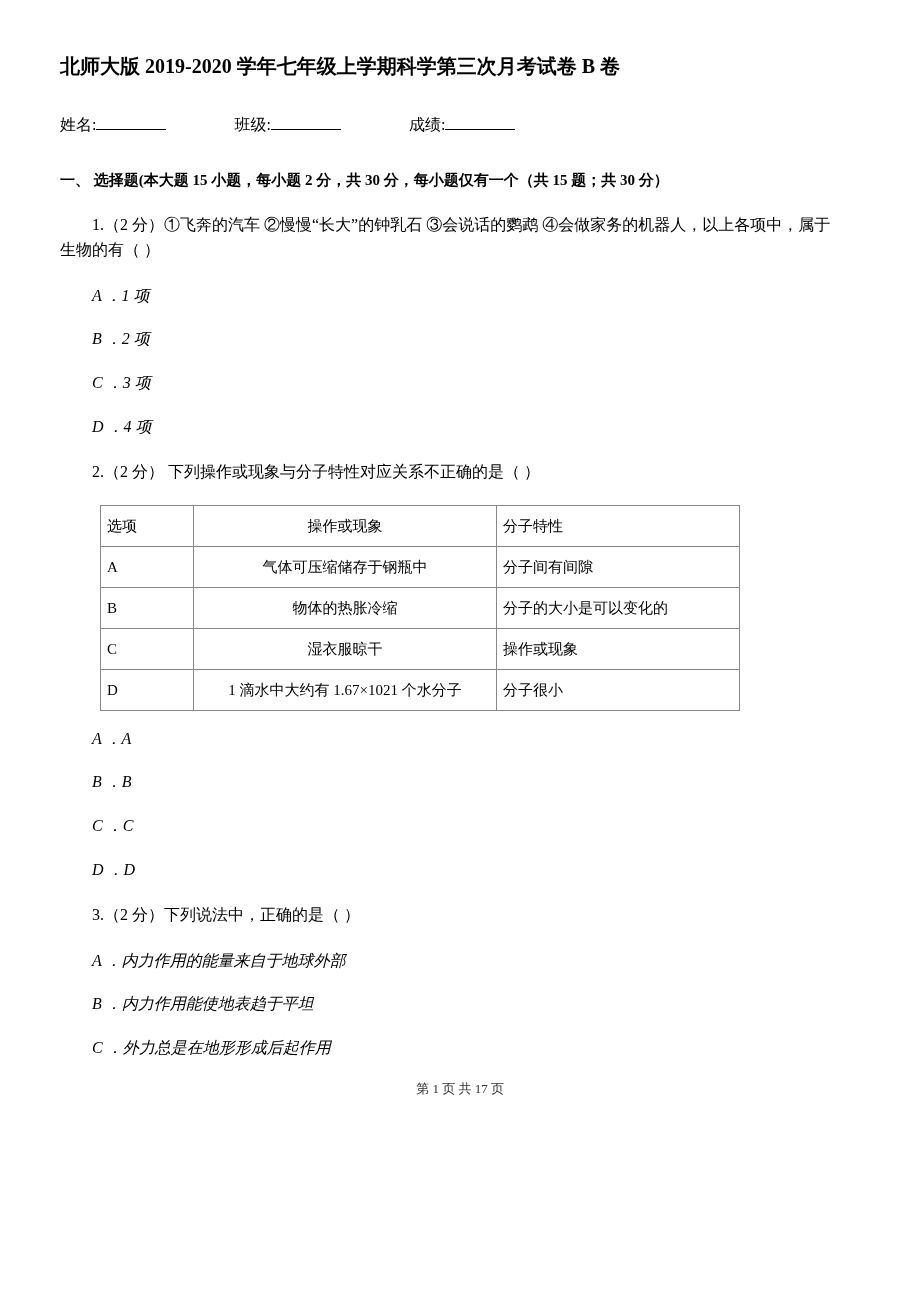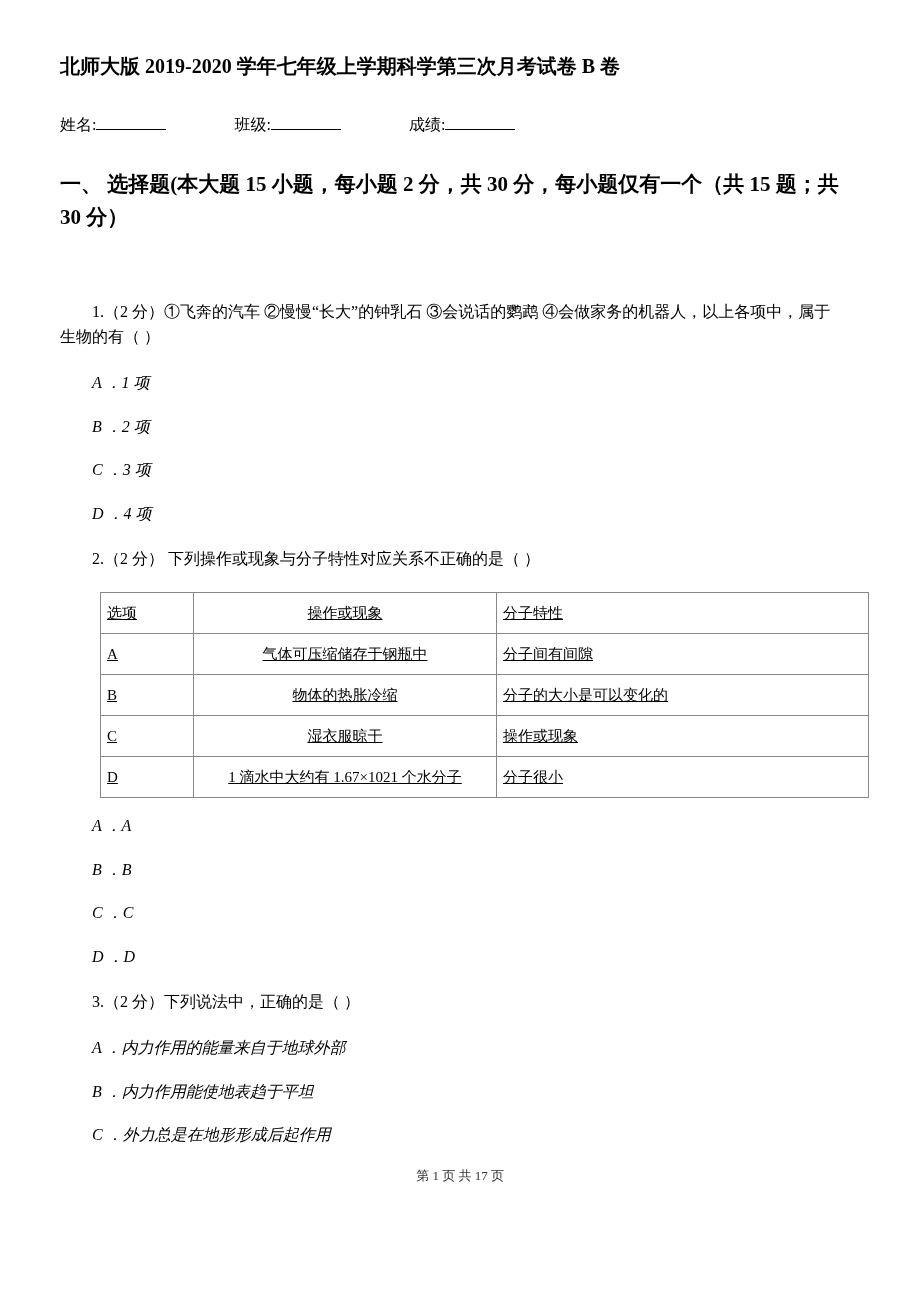--- a/index.html
+++ b/index.html
@@ -24,37 +24,36 @@
       font-size: 16px;
     }
     .info-line .blank {
       display: inline-block;
       border-bottom: 1px solid #000;
       width: 70px;
       height: 1em;
       vertical-align: baseline;
     }
     .section-heading {
-      font-size: 21px;
+      font-size: 15px;
       font-weight: bold;
       margin: 20px 0;
     }
     .question {
       margin: 20px 0;
       text-indent: 2em;
     }
     .option {
       margin: 6px 0 18px 2em;
       font-style: italic;
     }
     table {
       border-collapse: collapse;
-      width: 769px;
+      width: 640px;
       margin: 15px 0 15px 40px;
-      text-decoration: underline;
     }
     table td {
       border: 1px solid #888;
       padding: 8px 6px;
       font-size: 15px;
       text-align: left;
     }
     table td:first-child {
       width: 80px;
     }
@@ -81,21 +80,21 @@
   <span>姓名:</span><span class="blank"></span>
   <span class="gap"></span>
   <span>班级:</span><span class="blank"></span>
   <span class="gap"></span>
   <span>成绩:</span><span class="blank"></span>
 </div>
 
 <div class="section-heading">一、 选择题(本大题 15 小题，每小题 2 分，共 30 分，每小题仅有一个（共 15 题；共 30 分）</div>
 
 <div class="question" style="text-indent:0;">
-  <span style="display:inline-block; text-indent:2em;margin-top:44px;">1.（2 分）①飞奔的汽车 ②慢慢“长大”的钟乳石 ③会说话的鹦鹉 ④会做家务的机器人，以上各项中，属于</span><br>
+  <span style="display:inline-block; text-indent:2em;">1.（2 分）①飞奔的汽车 ②慢慢“长大”的钟乳石 ③会说话的鹦鹉 ④会做家务的机器人，以上各项中，属于</span><br>
   <span>生物的有（   ）</span>
 </div>
 <div class="option">A ．1 项</div>
 <div class="option">B ．2 项</div>
 <div class="option">C ．3 项</div>
 <div class="option">D ．4 项</div>
 
 <div class="question">2.（2 分）  下列操作或现象与分子特性对应关系不正确的是（   ）</div>
 
 <table>

